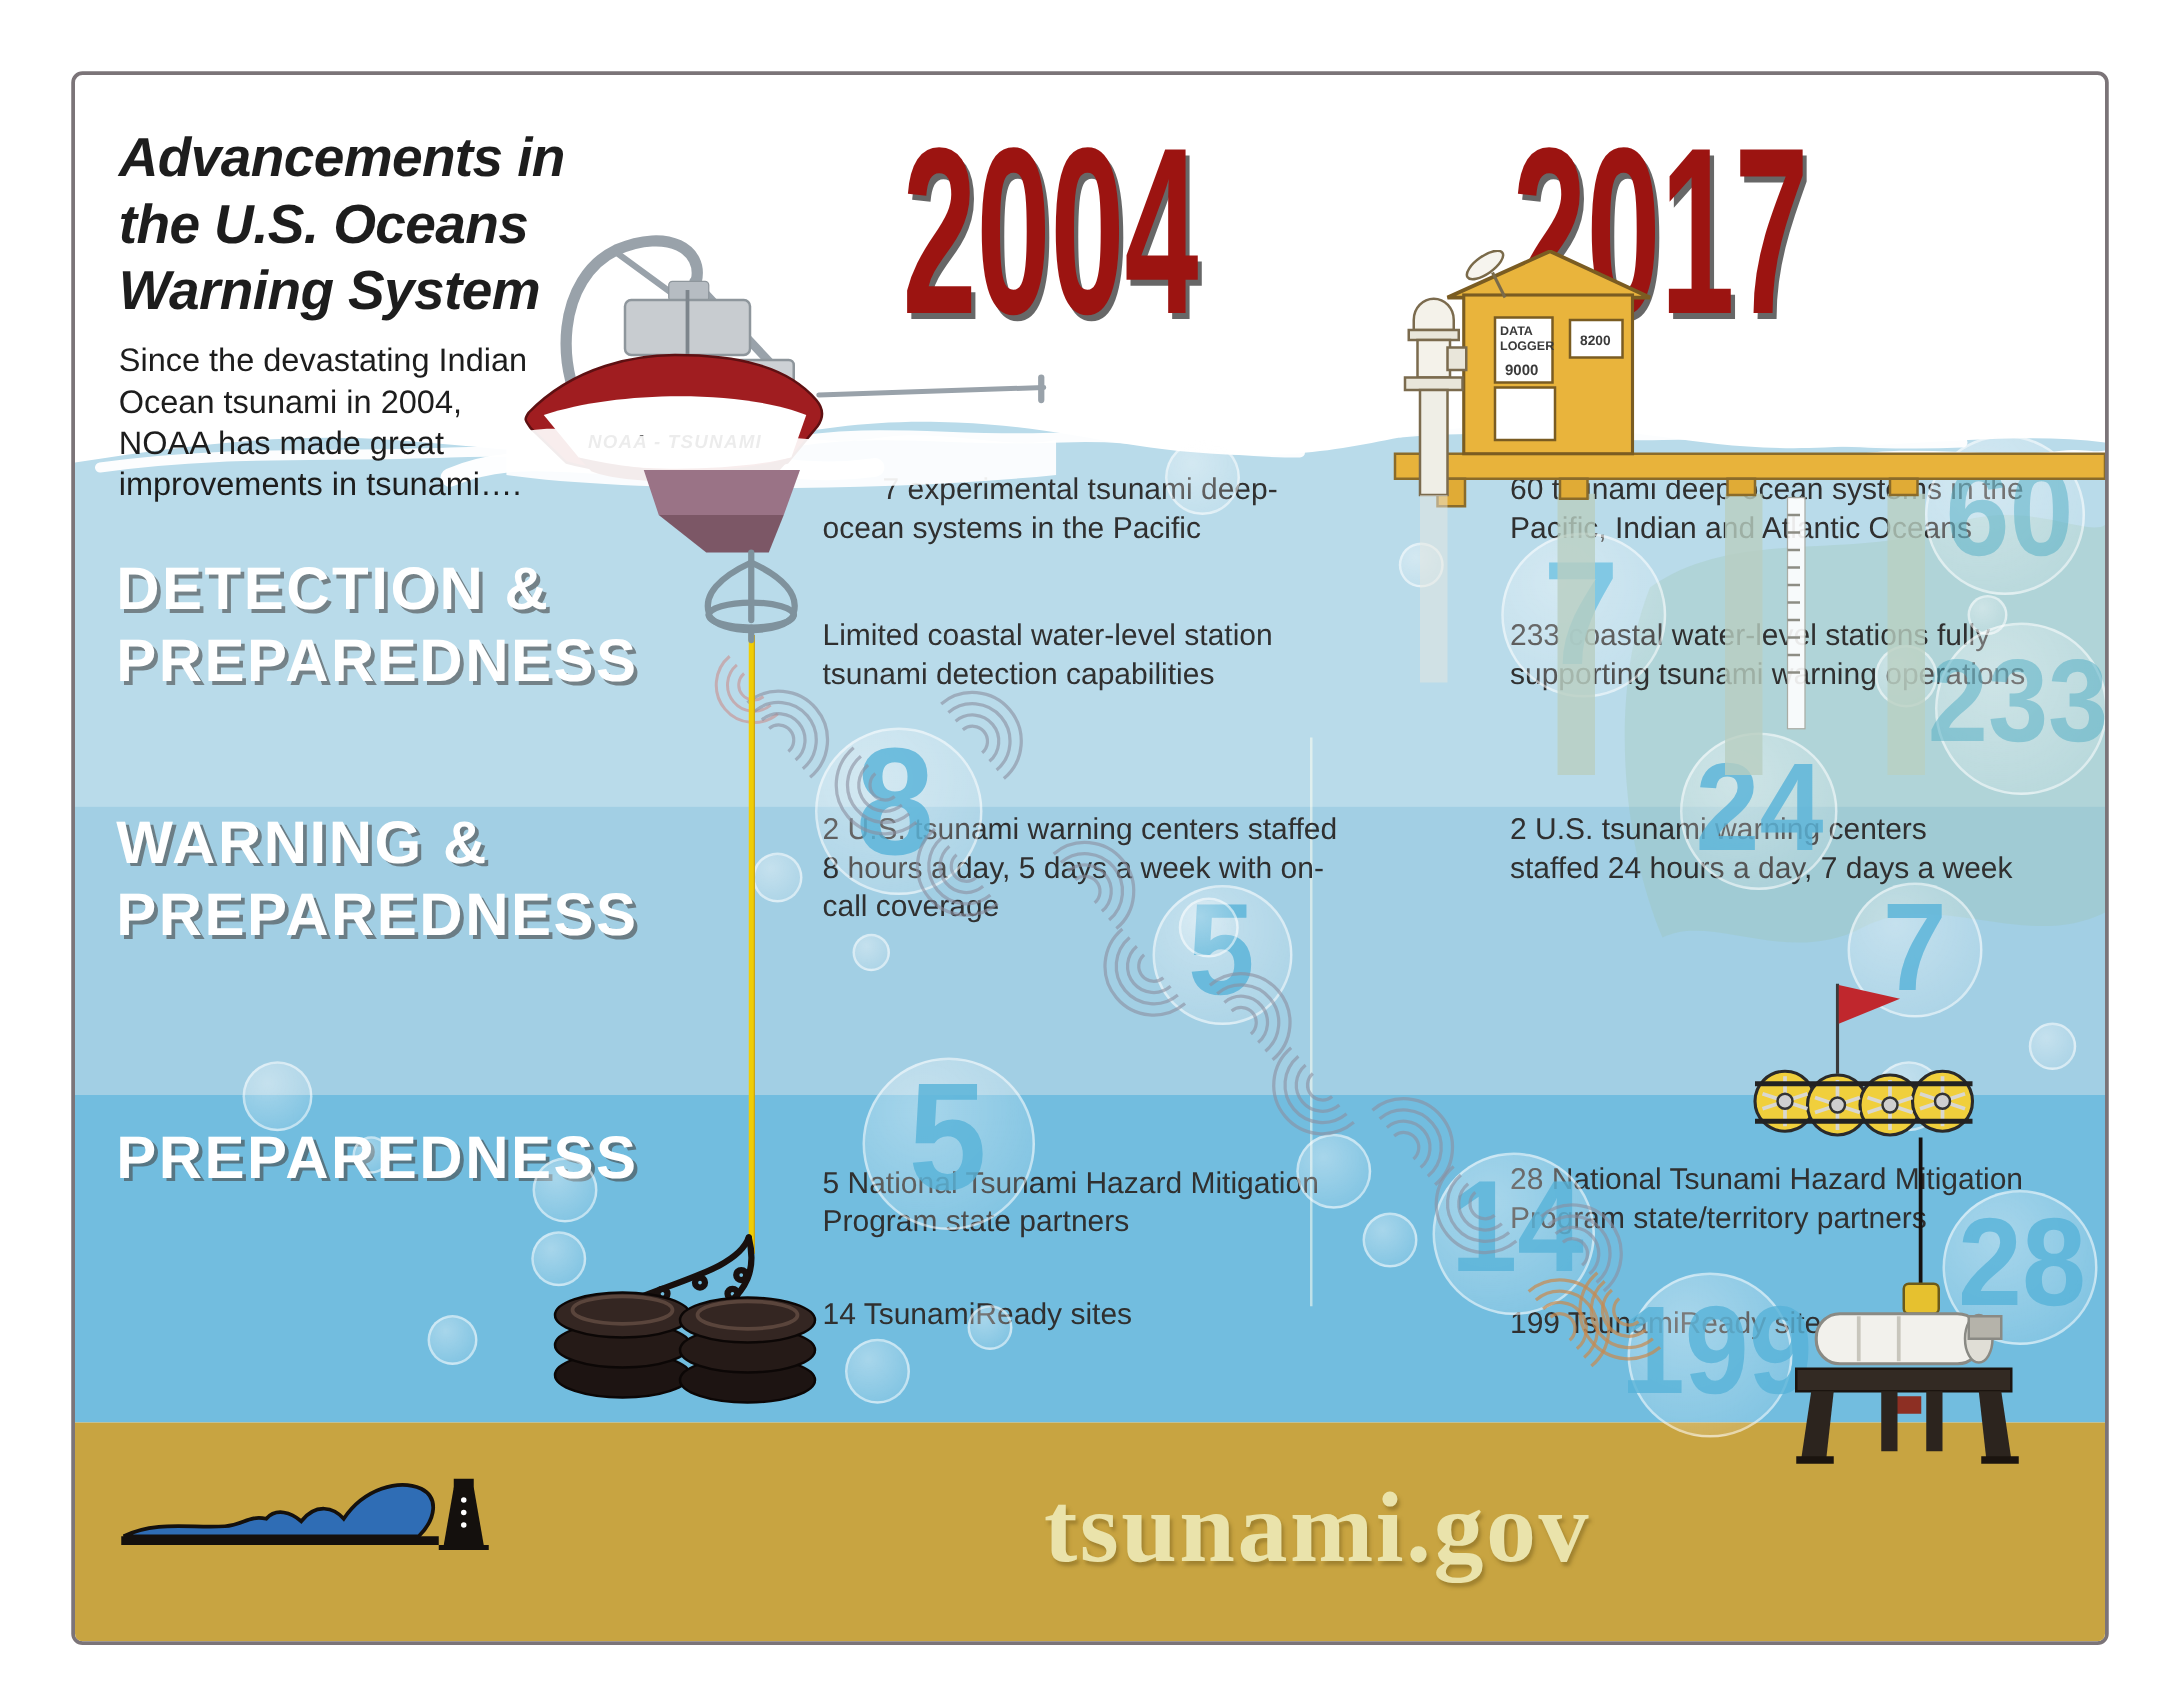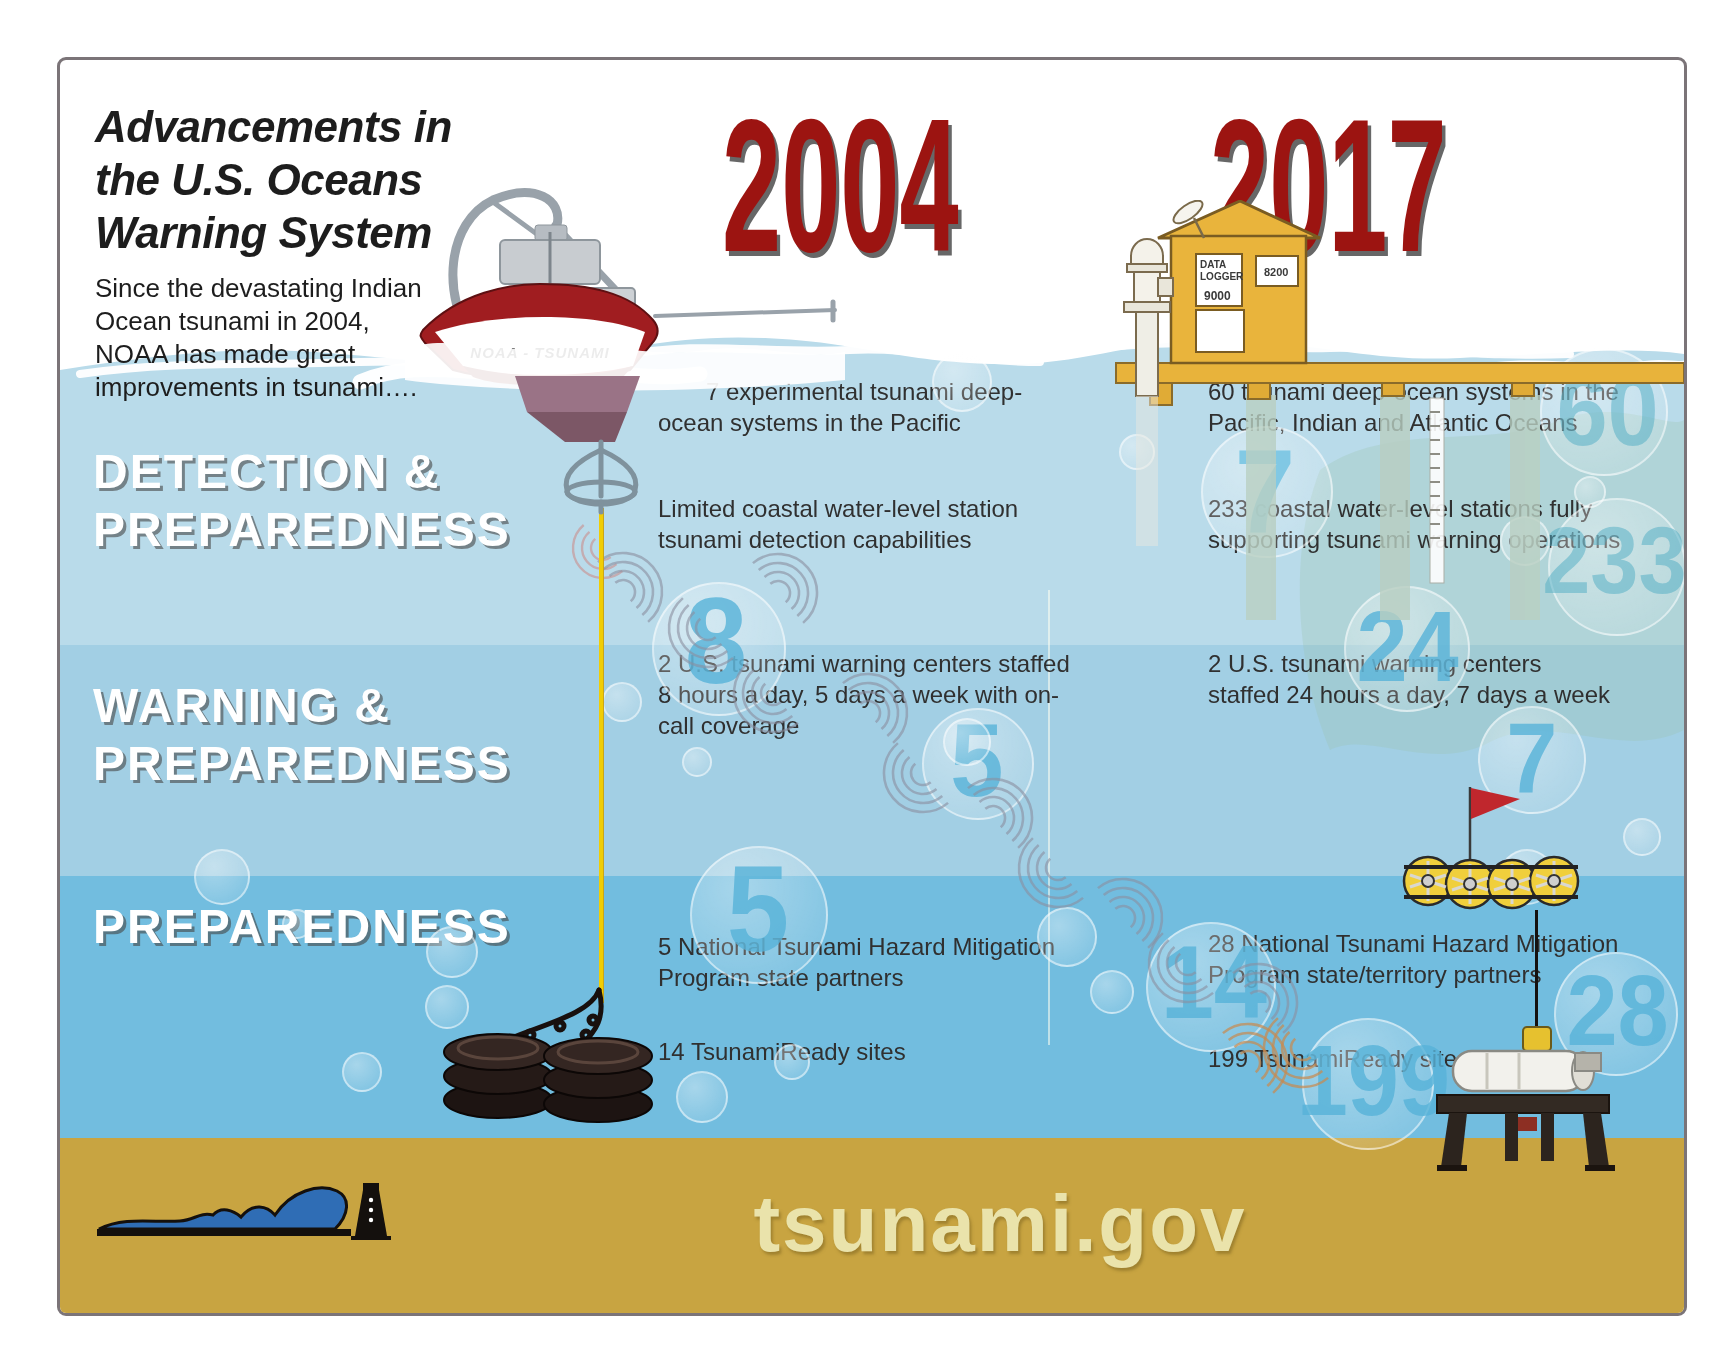--- a/index.html
+++ b/index.html
@@ -57,21 +57,21 @@
   </div>
   <div class="abs intro" style="left:35px;top:212px;width:352px;">Since the devastating Indian Ocean tsunami in 2004, NOAA has made great improvements in tsunami….</div>
 
   <div class="abs year" style="left:585px;top:40px;width:350px;transform:scaleX(.56);transform-origin:175px 50%;">2004</div>
   <div class="abs year" style="left:1073px;top:40px;width:350px;transform:scaleX(.56);transform-origin:175px 50%;">2017</div>
 
   <div class="abs" style="left:33px;top:383px;">
     <div class="seclabel">DETECTION &amp;</div>
     <div class="seclabel">PREPAREDNESS</div>
   </div>
-  <div class="abs" style="left:33px;top:586px;margin-top:31px;">
+  <div class="abs" style="left:33px;top:586px;">
     <div class="seclabel">WARNING &amp;</div>
     <div class="seclabel">PREPAREDNESS</div>
   </div>
   <div class="abs" style="left:33px;top:838px;">
     <div class="seclabel">PREPAREDNESS</div>
   </div>
 
   <div class="divider" style="left:988px;top:530px;height:455px;"></div>
 
   <div class="abs body-text" style="left:598px;top:316px;width:425px;text-indent:48px;">7 experimental tsunami deep-ocean systems in the Pacific</div>
@@ -333,21 +333,21 @@
       <rect x="88" y="92" width="24" height="14" fill="#8d2f23"></rect>
       <polygon points="24,88 42,88 36,142 16,142" fill="#2c241e"></polygon>
       <polygon points="158,88 176,88 184,142 164,142" fill="#2c241e"></polygon>
       <rect x="80" y="88" width="13" height="48" fill="#2c241e"></rect>
       <rect x="116" y="88" width="13" height="48" fill="#2c241e"></rect>
       <rect x="12" y="140" width="30" height="6" fill="#1b140f"></rect>
       <rect x="160" y="140" width="30" height="6" fill="#1b140f"></rect>
     </g>
   </svg>
 
-  <div class="abs site" style="left:640px;top:1118px;width:600px;text-align:center;">tsunami.gov</div>
+  <div class="abs site" style="left:694px;top:1118px;width:600px;text-align:center;font-family:Liberation Serif, serif;">tsunami.gov</div>
 
   <div class="abs" style="left:35px;top:1122px;width:314px;">
     <svg width="310" height="62" viewBox="0 0 310 62">
       <rect x="2" y="47" width="254" height="7" fill="#14100d"></rect>
       <path d="M4,47 C30,34 60,41 85,39 C100,38 104,30 118,33 C126,24 138,28 146,35 C158,20 172,24 180,33 C196,9 224,1 242,9 C256,16 254,33 240,47 Z" fill="#2f6db5" stroke="#14100d" stroke-width="3"></path>
       <g>
         <polygon points="260,54 292,54 284,8 268,8" fill="#14100d"></polygon>
         <rect x="268" y="1" width="16" height="8" fill="#14100d"></rect>
         <circle cx="276" cy="18" r="2.2" fill="#ffffff"></circle>
         <circle cx="276" cy="28" r="2.2" fill="#ffffff"></circle>

